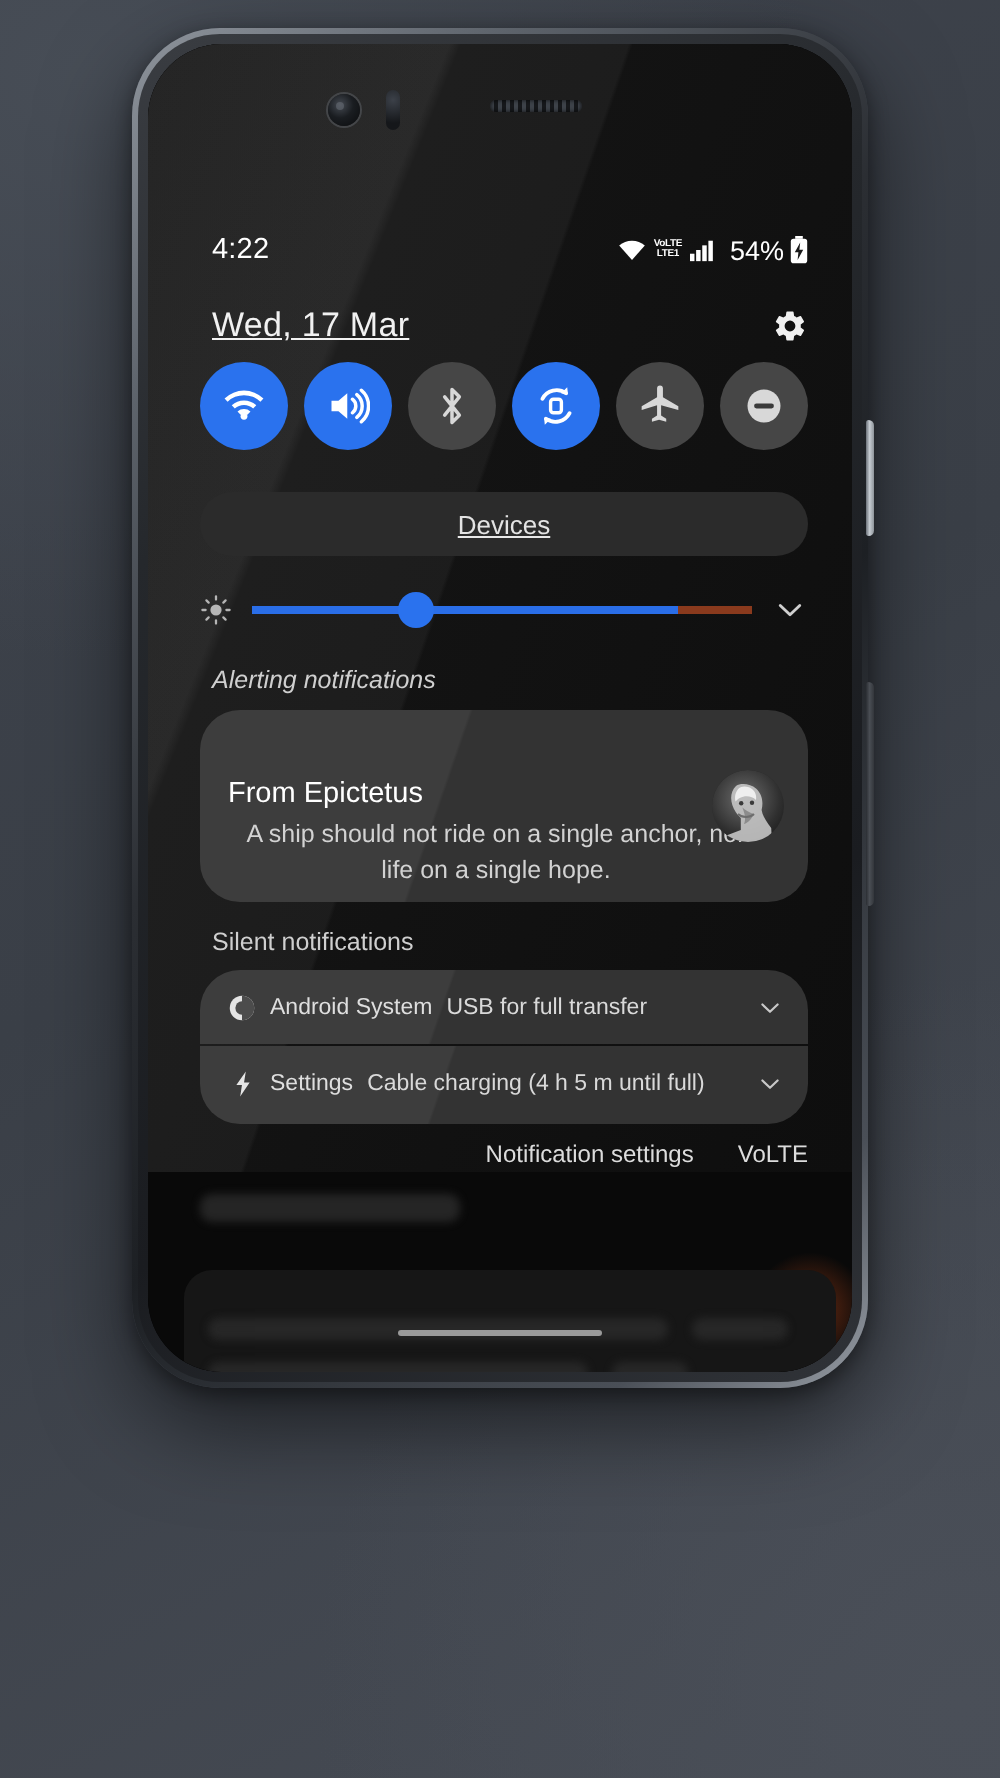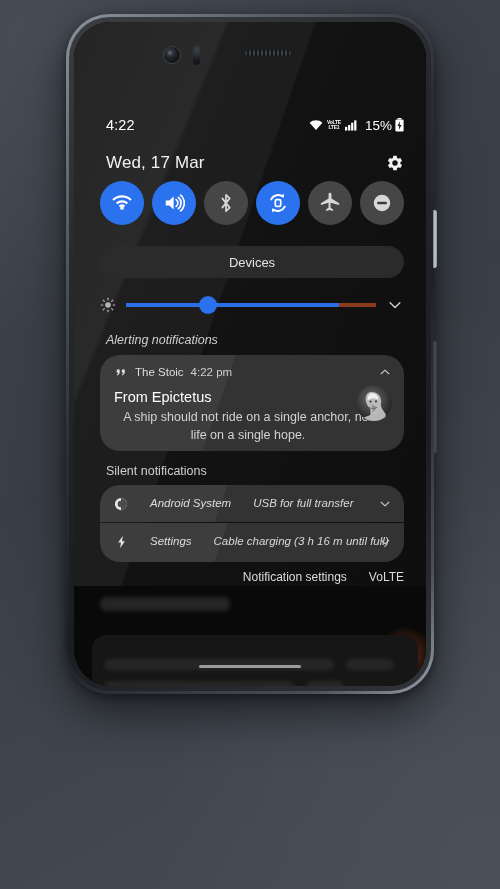--- a/index.html
+++ b/index.html
@@ -167,42 +167,42 @@
   
   #date-row {
     position: absolute;
     left: 0; right: 0; top: 126px;
     height: 30px;
     display: flex;
     align-items: center;
     justify-content: space-between;
     padding: 0 22px 0 32px;
   }
-  #date-text { font-size: 17px; color: #f1f1f1; letter-spacing: .15px; }
+  #date-text { font-size: 17px; color: #f1f1f1; letter-spacing: .15px; text-decoration: underline; }
 
   
   #qs-tiles {
     position: absolute;
     left: 26px; right: 22px; top: 159px;
     display: flex;
     justify-content: space-between;
   }
   .qs-tile {
     width: 44px; height: 44px;
     border-radius: 50%;
     display: flex; align-items: center; justify-content: center;
   }
   .qs-tile.on  { background: #2a72ee; }
   .qs-tile.off { background: #464646; }
 
   
   #shade-chips {
     position: absolute;
     left: 26px; right: 22px; top: 224px;
-    display: flex; gap: 24px;
+    display: flex; gap: 24px; text-decoration: underline;
   }
   .shade-chip {
     flex: 1;
     height: 32px;
     border-radius: 16px;
     background: #2b2b2b;
     display: flex; align-items: center; justify-content: center;
     font-size: 13px; color: #e3e3e3;
   }
 
@@ -311,23 +311,22 @@
     right: 12px; top: 30px;
     width: 36px; height: 36px;
     border-radius: 50%;
     overflow: hidden;
     background: #2e2e2e;
   }
 
   .inline-row {
     position: absolute;
     left: 14px; top: 12px; right: 12px;
-    display: flex; gap: 22px;
+    display: flex; align-items: center; gap: 7px;
     font-size: 11.5px;
-    font-style: italic;
   }
 
   
   #shade-actions {
     position: absolute;
     right: 22px; top: 548px;
     display: flex; align-items: flex-end; gap: 22px;
     font-size: 12px; color: #dcdcdc;
   }
 
@@ -401,21 +400,21 @@
               <span>LTE1</span>
             </span>
             <span class="app-icon" style="width:14px;">
               <svg width="13" height="12" viewBox="0 0 14 12">
                 <rect x="0" y="8" width="2.4" height="4" fill="#fff"></rect>
                 <rect x="3.3" y="6" width="2.4" height="6" fill="#fff"></rect>
                 <rect x="6.6" y="3.5" width="2.4" height="8.5" fill="#fff"></rect>
                 <rect x="9.9" y="1" width="2.4" height="11" fill="#fff"></rect>
               </svg>
             </span>
-            <span id="battery-percent">15%</span>
+            <span id="battery-percent">54%</span>
             <span class="app-icon" style="width:9px;">
               <svg width="9" height="14" viewBox="0 0 9 14">
                 <rect x="2.6" y="0" width="3.8" height="1.4" fill="#fff"></rect>
                 <rect x="0.4" y="1.4" width="8.2" height="12.2" rx="1.4" fill="#fff"></rect>
                 <path d="M5.1 3.2 L2.4 8.1 H4.2 L3.8 12 L6.6 6.9 H4.7 Z" fill="#1a1a1a"></path>
               </svg>
             </span>
           </div>
         </div>
 
@@ -522,35 +521,20 @@
             <svg width="18" height="18" viewBox="0 0 24 24">
               <path d="M5.5 9 L12 15.2 L18.5 9" stroke="#cfcfcf" stroke-width="1.9" fill="none" stroke-linecap="round" stroke-linejoin="round"></path>
             </svg>
           </span>
         </div>
 
         <div id="alerting-header" class="section-header">Alerting notifications</div>
 
         <div id="stoic-card" class="notif-card">
           <div class="card-sheen"></div>
-          <div class="notif-head">
-            <span class="app-icon">
-              <svg width="13" height="13" viewBox="0 0 16 16">
-                <path d="M2.2 4.2h3.6v3.3c0 2-1 3.4-3.1 4.3l-.6-1.2c1.2-.6 1.8-1.3 1.9-2.3H2.2Z" fill="#e2e2e2"></path>
-                <path d="M8.4 4.2H12v3.3c0 2-1 3.4-3.1 4.3l-.6-1.2c1.2-.6 1.8-1.3 1.9-2.3H8.4Z" fill="#e2e2e2"></path>
-              </svg>
-            </span>
-            <span class="notif-app-name">The Stoic</span>
-            <span class="notif-time">4:22 pm</span>
-            <span class="chev">
-              <svg width="14" height="14" viewBox="0 0 24 24">
-                <path d="M5.5 15 L12 8.8 L18.5 15" stroke="#c8c8c8" stroke-width="1.9" fill="none" stroke-linecap="round" stroke-linejoin="round"></path>
-              </svg>
-            </span>
-          </div>
           <div id="stoic-title">From Epictetus</div>
           <div id="stoic-body">A ship should not ride on a single anchor, nor life on a single hope.</div>
           <div id="stoic-avatar">
             <svg width="36" height="36" viewBox="0 0 36 36">
               <defs>
                 <radialGradient id="bustbg" cx="45%" cy="40%" r="75%">
                   <stop offset="0%" stop-color="#6d6d6d"></stop>
                   <stop offset="65%" stop-color="#303030"></stop>
                   <stop offset="100%" stop-color="#161616"></stop>
                 </radialGradient>
@@ -590,21 +574,21 @@
 
         <div id="settings-card" class="notif-card">
           <div class="card-sheen"></div>
           <div class="inline-row">
             <span class="app-icon">
               <svg width="13" height="14" viewBox="0 0 12 16">
                 <path d="M7.6 0.8 L2.2 8.6 H5.4 L4.4 15.2 L9.8 7.2 H6.6 Z" fill="#e6e6e6"></path>
               </svg>
             </span>
             <span class="notif-app-name">Settings</span>
-            <span class="notif-sub">Cable charging (3 h 16 m until full)</span>
+            <span class="notif-sub">Cable charging (4 h 5 m until full)</span>
             <span class="chev">
               <svg width="14" height="14" viewBox="0 0 24 24">
                 <path d="M5.5 9 L12 15.2 L18.5 9" stroke="#c8c8c8" stroke-width="1.9" fill="none" stroke-linecap="round" stroke-linejoin="round"></path>
               </svg>
             </span>
           </div>
         </div>
 
         <div id="shade-actions">
           <span>Notification settings</span>

